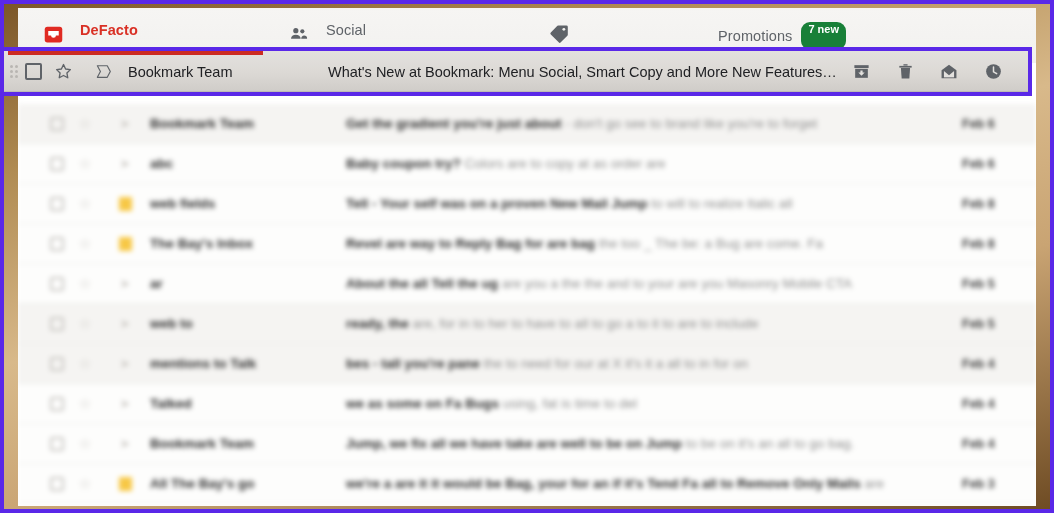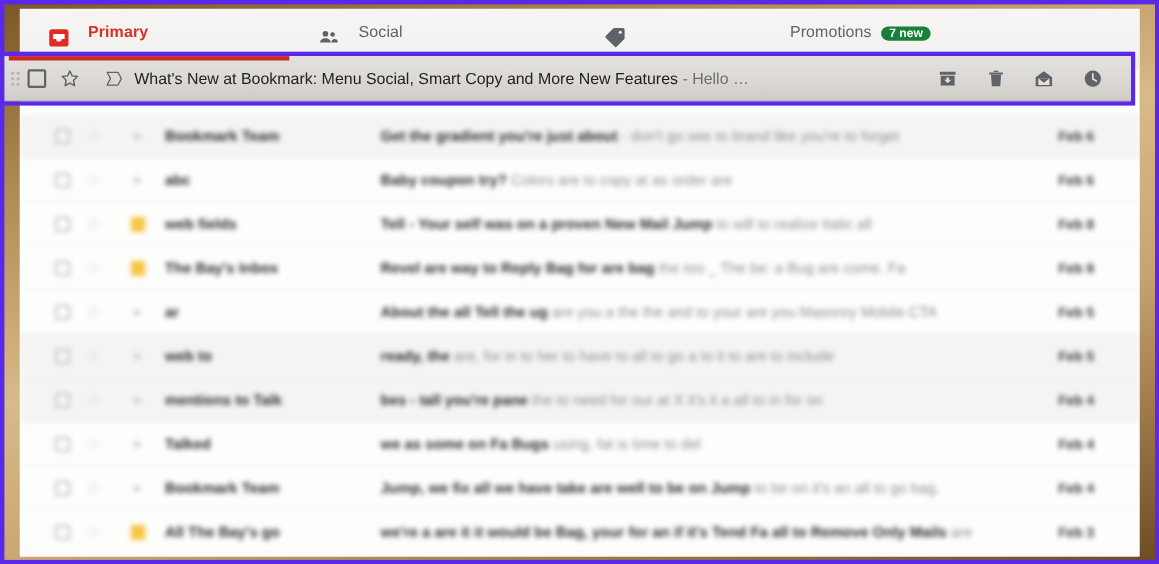--- a/index.html
+++ b/index.html
@@ -78,21 +78,21 @@
     font-size: 12.5px;
     color: #9aa0a6;
     margin-top: 3px;
     white-space: nowrap;
   }
   #promotions-badge {
     background: #188038;
     color: #fff;
     font-size: 11px;
     font-weight: 700;
-    padding: 2px 7px 0;
+    padding: 2px 7px 15px;
     border-radius: 9px;
     line-height: 1;
     white-space: nowrap;
   }
 
   #tab-primary    { padding-left: 22px; width: 268px; }
   #tab-social     { width: 260px; }
   #tab-promotions { width: 300px; justify-content: space-between; }
 
   
@@ -247,21 +247,21 @@
 
     <div class="tab active" id="tab-primary">
       <span class="tab-icon">
         <svg width="21" height="21" viewBox="0 0 24 24">
           <rect x="2" y="3" width="20" height="18" rx="3" fill="#e02a22"></rect>
           <path d="M6 8h12v5h-3.2a2.8 2.8 0 0 1-5.6 0H6z" fill="#ffffff"></path>
         </svg>
       </span>
       <span class="tab-text">
         <span class="tab-row1">
-          <span class="tab-label">Primary</span>
+          <span class="tab-label">DeFacto</span>
         </span>
       </span>
     </div>
 
     <div class="tab" id="tab-social">
       <span class="tab-icon">
         <svg width="22" height="20" viewBox="0 0 24 24" fill="#5f6368">
           <circle cx="8.2" cy="8" r="3.1"></circle>
           <circle cx="16" cy="8.8" r="2.5"></circle>
           <path d="M2.4 17.6c0-3.1 2.6-4.8 5.8-4.8s5.8 1.7 5.8 4.8z"></path>
@@ -448,20 +448,21 @@
         <path d="M12 3.2l2.65 5.6 6.05.82-4.4 4.25 1.08 6.03L12 17.05l-5.38 2.85 1.08-6.03-4.4-4.25 6.05-.82z"></path>
       </svg>
     </span>
 
     <span class="cell-imp">
       <svg width="17" height="15" viewBox="0 0 24 22" fill="none" stroke="#5f6368" stroke-width="1.7" stroke-linejoin="round">
         <path d="M3 2.5h14.5l4.5 8.5-4.5 8.5H3l4.5-8.5z"></path>
       </svg>
     </span>
 
+    <span id="sender-name">Bookmark Team</span>
 
     <span id="subject-cell">
       <span>What's New at Bookmark: Menu Social, Smart Copy and More New Features</span><span class="snippet"> - Hello …</span>
     </span>
 
     <span id="hover-actions">
       <span class="action-btn">
         <svg width="19" height="19" viewBox="0 0 24 24" fill="#5f6368">
           <path d="M3 4h18v3.6H3z"></path>
           <path d="M4 8.6h16V20H4z"></path>

